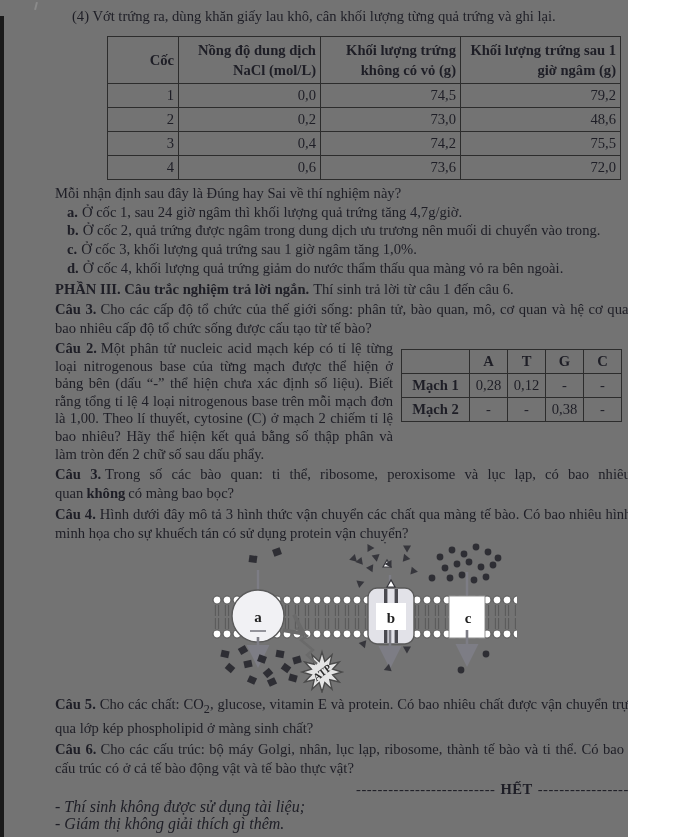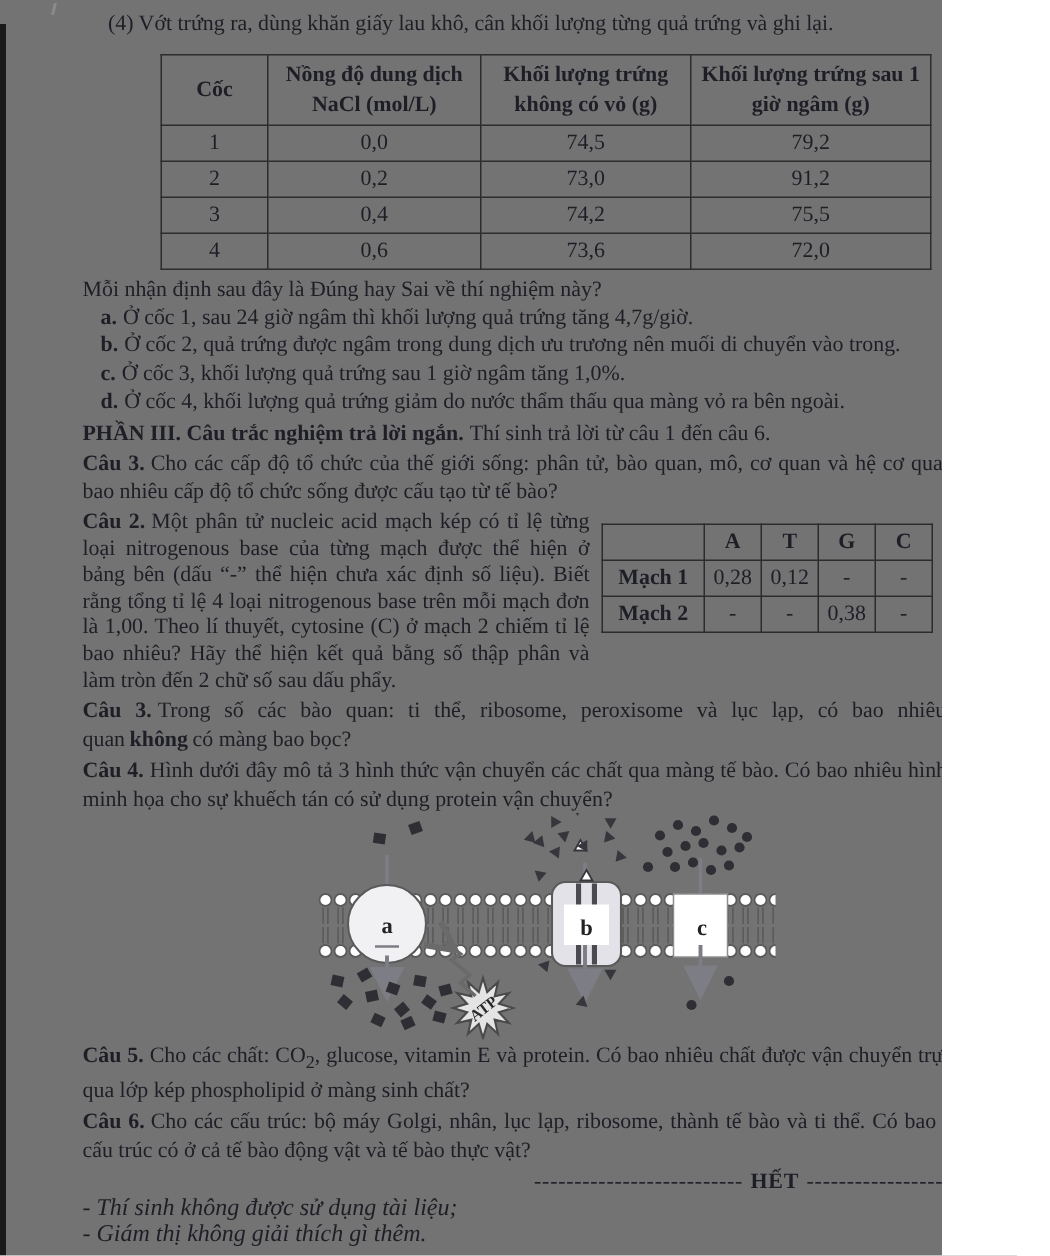--- a/index.html
+++ b/index.html
@@ -5,21 +5,21 @@
   html,body{margin:0;padding:0;background:#ffffff;}
   .page{position:relative;width:628px;height:837px;background:#737373;overflow:hidden;
         font-family:"Liberation Serif","DejaVu Serif",serif;color:#1e1e26;font-size:14.6px;}
   .scan-edge{position:absolute;left:0;top:16px;width:4px;height:821px;background:#1a1a1a;}
   .scan-tick{position:absolute;left:35px;top:2px;width:2px;height:8px;background:#8a8a8a;transform:rotate(14deg);}
   .col{position:absolute;left:55px;top:6px;width:606px;}
   .line{line-height:20.5px;}
   .indent{padding-left:17px;}
   table{border-collapse:collapse;text-align:center;color:#1e1e26;}
   th,td{border:1.6px solid #2c2c2c;padding:0 4px;}
-  .egg-table{margin:9px 0 0 52px;font-size:14.6px;}
+  .egg-table{margin:9px 0 0 52px;font-size:14.6px;text-align:right;}
   .egg-table th{font-weight:bold;line-height:20px;height:46px;}
   .egg-table td{height:23px;line-height:23px;}
   .prompt{margin-top:4px;line-height:19px;}
   .tf-item{padding-left:12px;line-height:18.8px;}
   .tf-item b{margin-right:4px;}
   .sec{line-height:18.8px;text-align:justify;margin-top:2px;}
   .sec b{margin-right:4px;}
   b.inw{margin:0 3px;}
   .q2wrap{display:flex;margin-top:2px;}
   .q2text{width:338px;text-align:justify;line-height:17.6px;}
@@ -65,21 +65,21 @@
         <tr>
           <td>1</td>
           <td>0,0</td>
           <td>74,5</td>
           <td>79,2</td>
         </tr>
         <tr>
           <td>2</td>
           <td>0,2</td>
           <td>73,0</td>
-          <td>91,2</td>
+          <td>48,6</td>
         </tr>
         <tr>
           <td>3</td>
           <td>0,4</td>
           <td>74,2</td>
           <td>75,5</td>
         </tr>
         <tr>
           <td>4</td>
           <td>0,6</td>

